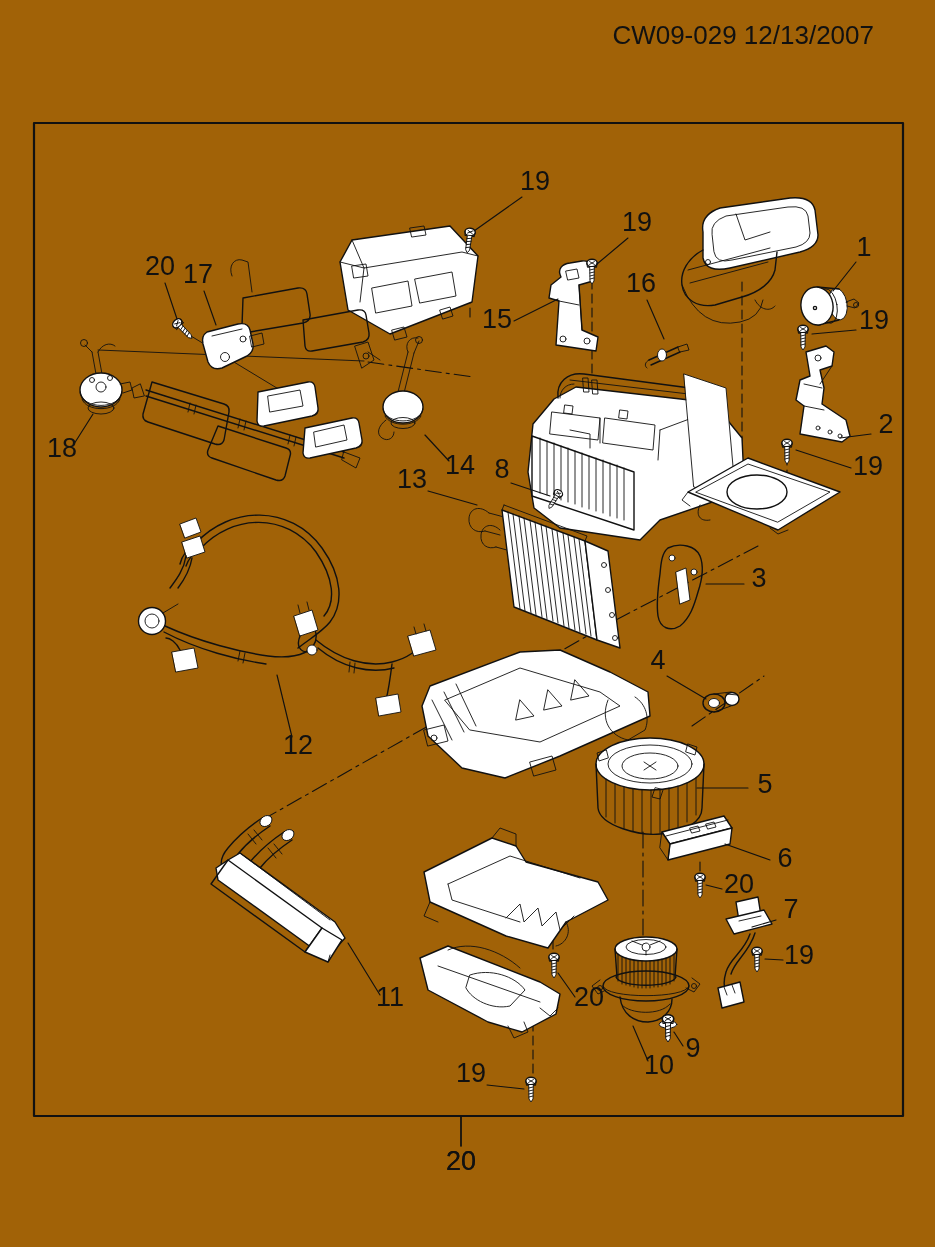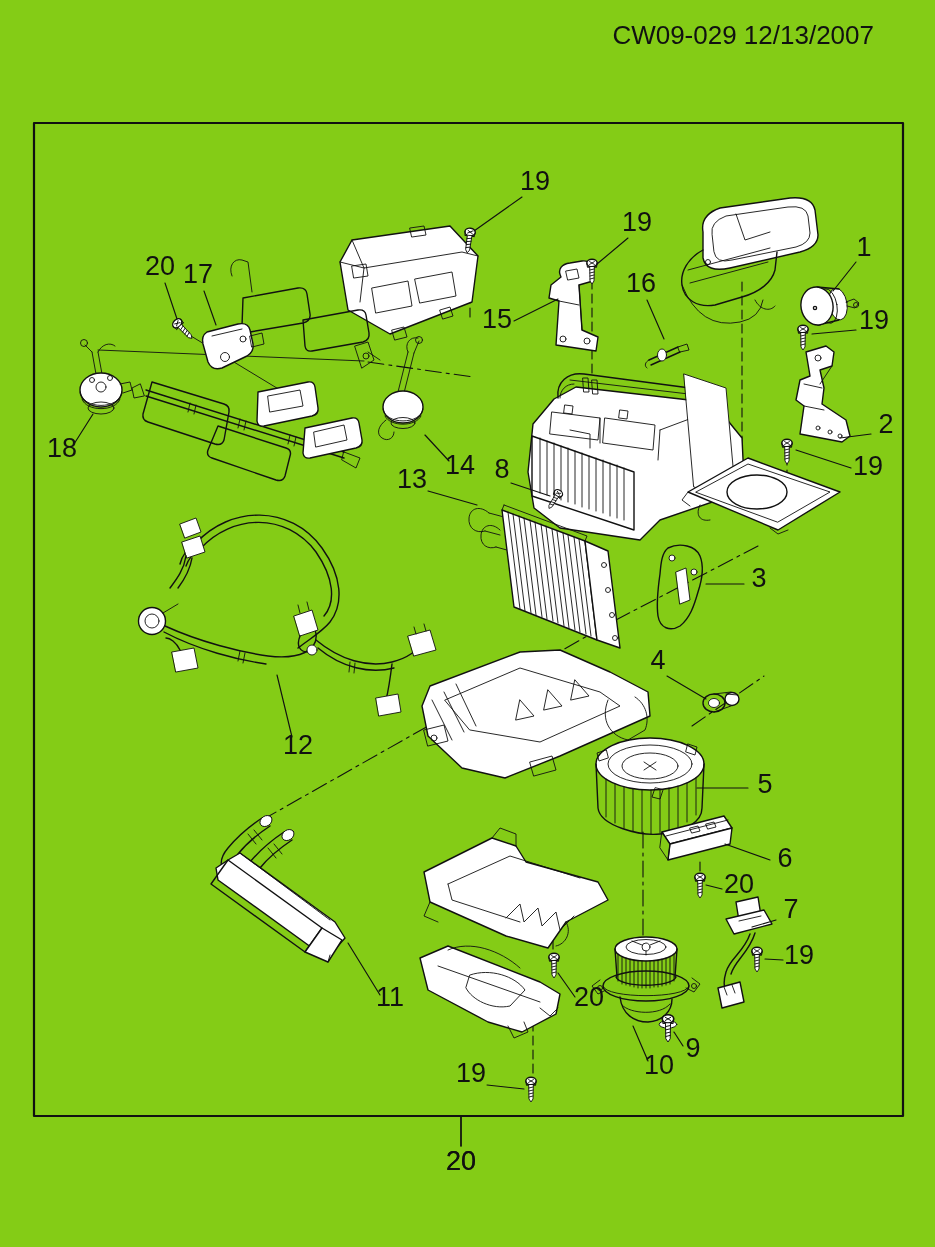--- a/index.html
+++ b/index.html
@@ -1,16 +1,16 @@
 <!DOCTYPE html>
 <html><head>
 <meta charset="utf-8">
 <style>
   html,body{margin:0;padding:0;background:#fff;}
-  .page{position:relative;width:935px;height:1247px;background:#84cc16;font-family:"Liberation Sans",sans-serif;overflow:hidden;}
+  .page{position:relative;width:935px;height:1247px;background:#a16207;font-family:"Liberation Sans",sans-serif;overflow:hidden;}
   svg{display:block;}
   svg .ln, svg path, svg ellipse, svg circle, svg rect, svg line, svg polyline{fill:none;stroke:#111;stroke-width:1.4;stroke-linecap:round;stroke-linejoin:round;}
   svg .thin{stroke-width:0.9;}
   svg .med{stroke-width:1.4;}
   svg .bord{stroke-width:2.2;}
   svg .dash{stroke-dasharray:9 5;stroke-width:1.1;}
   svg .dashdot{stroke-dasharray:16 5 3 5;stroke-width:1.1;}
   svg .leader{stroke-width:1.15;}
   svg text{stroke:none;fill:#111;font-family:"Liberation Sans",sans-serif;}
   .callout-text{font-size:27px;}

